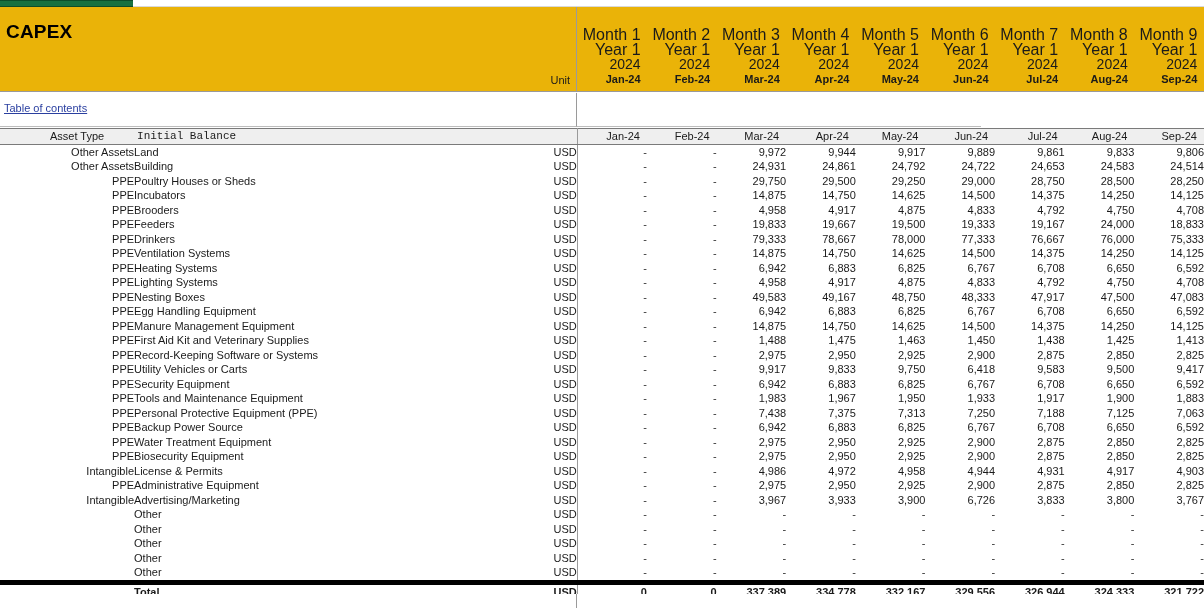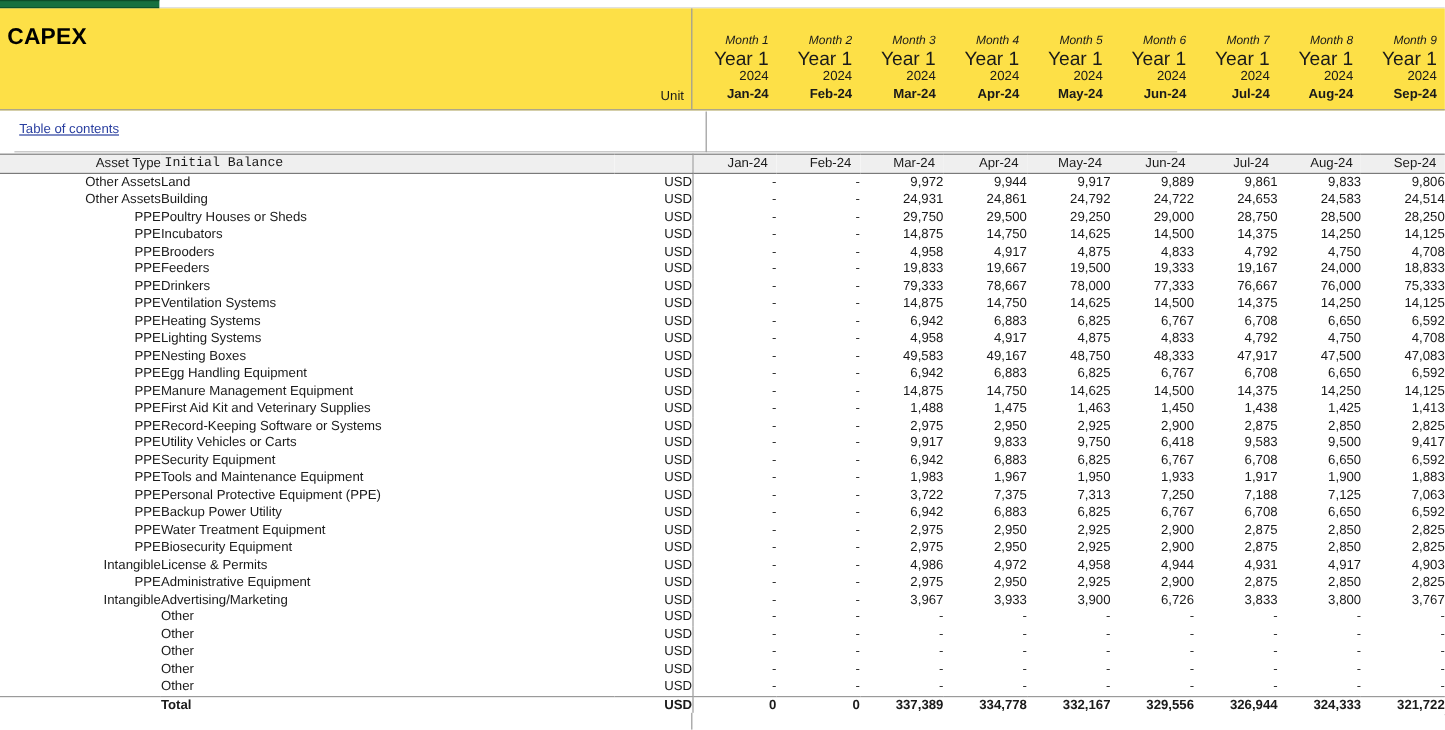--- a/index.html
+++ b/index.html
@@ -33,21 +33,21 @@
     flex: 1; height: 7px;
     background: #ffffff;
     border-bottom: 1px solid #d9d9d9;
   }
 
   
   .banner {
     position: absolute;
     top: 7px; left: 0;
     width: 1204px; height: 85px;
-    background: #fde047;
+    background: #eab308;
     border-bottom: 1px solid #9a9a9a;
     display: flex;
   }
   .banner-left {
     width: 577px;
     height: 100%;
     position: relative;
     border-right: 1px solid #9a9a9a;
   }
   .capex-title {
@@ -72,33 +72,32 @@
   .mcol {
     width: 69.6px;
     height: 100%;
     display: flex;
     flex-direction: column;
     justify-content: flex-end;
     align-items: flex-end;
     padding: 0 6px 4px 0;
     line-height: 15px;
   }
-  .mcol .m-num { font-size: 10px; font-style: italic; }
+  .mcol .m-num { font-size: 16px; }
   .mcol .m-yr  { font-size: 16px; }
-  .mcol .m-y4  { font-size: 11px; }
+  .mcol .m-y4  { font-size: 14px; }
   .mcol .m-lab { font-size: 11px; font-weight: bold; }
 
   
   .toc-strip {
     position: absolute;
     top: 93px; left: 0;
     width: 981px; height: 34px;
     background: #ffffff;
     display: flex;
-    padding-left: 12px;
   }
   .toc-left {
     width: 577px; height: 100%;
     border-right: 1px solid #9a9a9a;
     border-bottom: 1px solid #bdbdbd;
     position: relative;
   }
   .toc-link {
     position: absolute;
     left: 4px; top: 9px;
@@ -137,36 +136,36 @@
   col.c-desc   { width: 378px; }
   col.c-unit   { width: 65px; }
   col.c-month  { width: 69.6px; }
 
   .hdr-row td {
     background: #efefef;
     font-weight: bold;
     border-top: 1px solid #7a7a7a;
     border-bottom: 1px solid #7a7a7a;
   }
-  .hdr-row td.asset { padding-left: 20px; text-align: right; }
+  .hdr-row td.asset { padding-left: 20px; text-align: center; }
   .hdr-row td.desc  { padding-left: 3px; text-align: left; font-family: Liberation Mono, monospace; }
   .hdr-row td.unit  { text-align: right; padding-right: 4px;
                       border-right: 1px solid #9a9a9a; }
   .hdr-row td.mon   { text-align: right; padding-right: 7px; }
 
   td.asset { padding-left: 2px; text-align: right; }
   td.desc  { padding-left: 3px; text-align: left; }
   td.unit  { text-align: right; padding-right: 4px;
              border-right: 1px solid #9a9a9a; }
   td.mon   { text-align: right; padding-right: 7px; }
   td.dash  { text-align: right; padding-right: 13px; color: #333; }
 
   tr.total-row td {
     font-weight: bold;
-    border-top: 1px solid #000000;
+    border-top: 5px solid #000000;
     border-bottom: 1px solid #4a4a4a;
     margin-top: 36px;
   }
   tr.last-data td { border-bottom: 1px solid #9a9a9a; }
 
   
   .bottom-fill {
     position: absolute;
     left: 0; top: 594px;
     width: 1204px; height: 14px;
@@ -537,31 +536,31 @@
           <td class="mon">1,917</td>
           <td class="mon">1,900</td>
           <td class="mon">1,883</td>
         </tr>
         <tr>
           <td class="asset">PPE</td>
           <td class="desc">Personal Protective Equipment (PPE)</td>
           <td class="unit">USD</td>
           <td class="dash">-</td>
           <td class="dash">-</td>
-          <td class="mon">3,722</td>
+          <td class="mon">7,438</td>
           <td class="mon">7,375</td>
           <td class="mon">7,313</td>
           <td class="mon">7,250</td>
           <td class="mon">7,188</td>
           <td class="mon">7,125</td>
           <td class="mon">7,063</td>
         </tr>
         <tr>
           <td class="asset">PPE</td>
-          <td class="desc">Backup Power Utility</td>
+          <td class="desc">Backup Power Source</td>
           <td class="unit">USD</td>
           <td class="dash">-</td>
           <td class="dash">-</td>
           <td class="mon">6,942</td>
           <td class="mon">6,883</td>
           <td class="mon">6,825</td>
           <td class="mon">6,767</td>
           <td class="mon">6,708</td>
           <td class="mon">6,650</td>
           <td class="mon">6,592</td>

